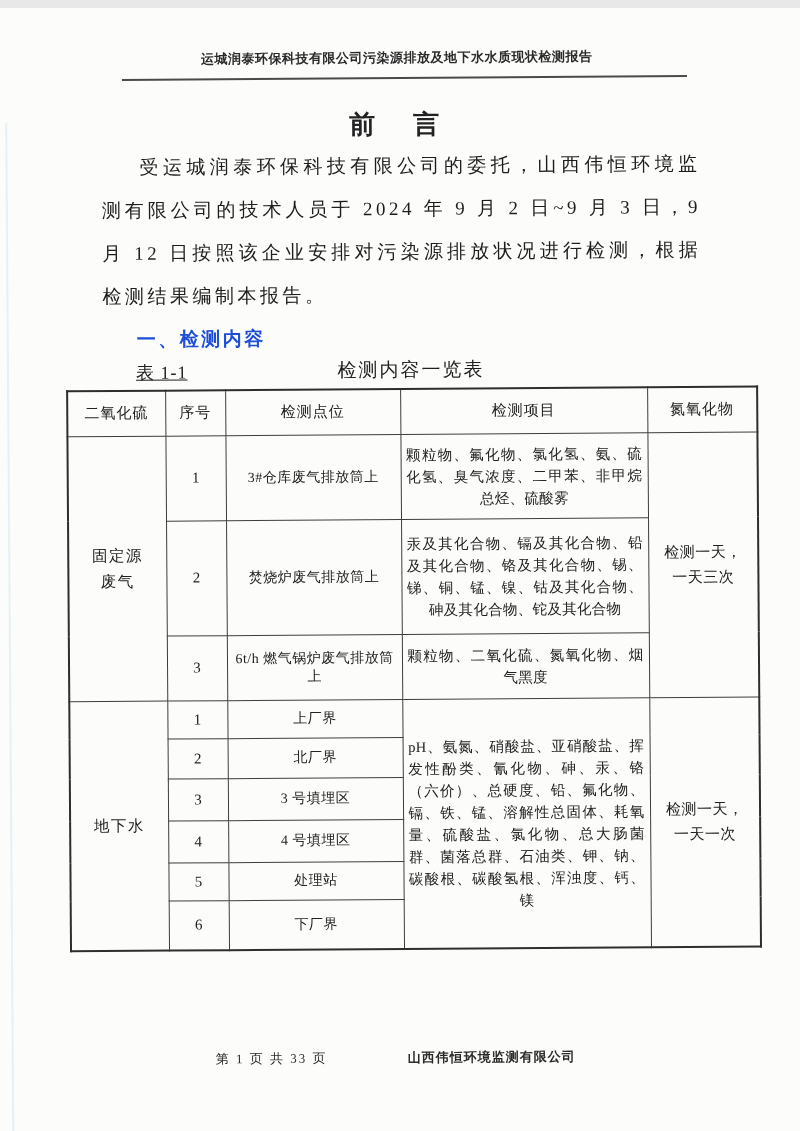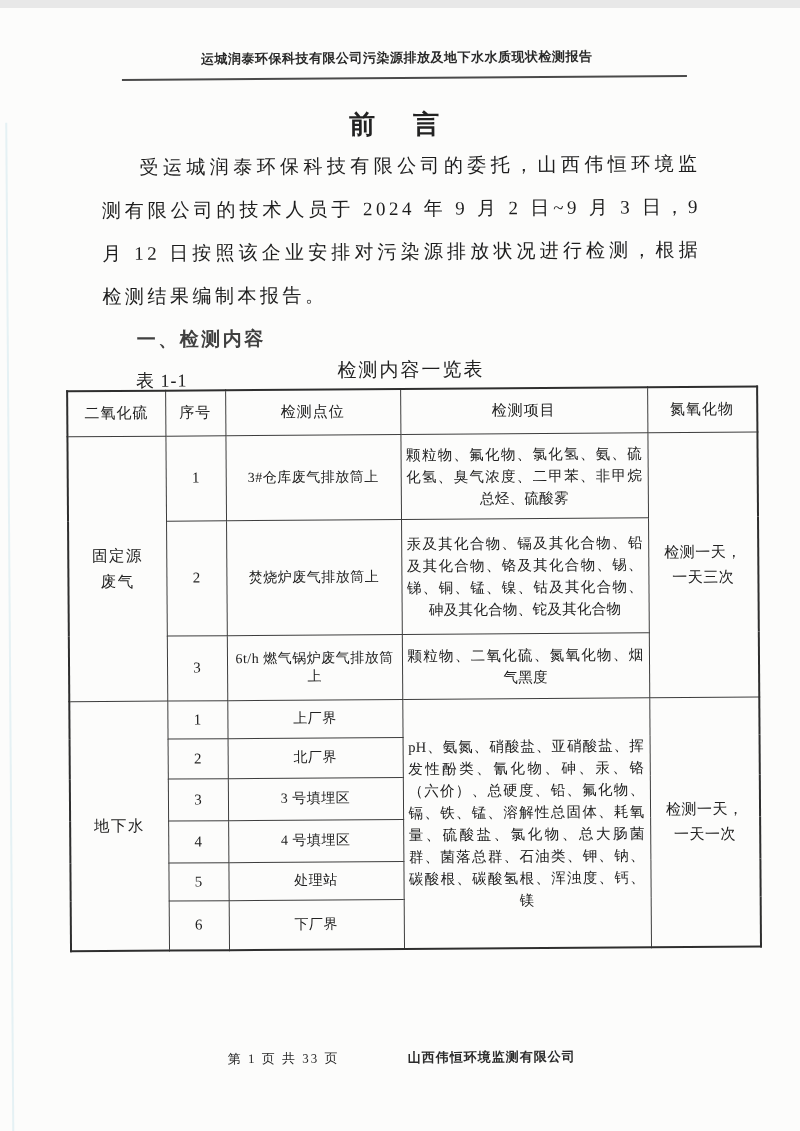--- a/index.html
+++ b/index.html
@@ -35,28 +35,28 @@
     text-align:center;
     font-size:26px;font-weight:bold;letter-spacing:6px;color:#222;
   }
   .intro{
     position:absolute;top:136px;left:104px;width:599px;margin:0;
     font-size:19px;line-height:43px;letter-spacing:3.5px;
     text-indent:2em;text-align:justify;color:#1d1d1d;
   }
   .section-heading{
     position:absolute;top:317px;left:138px;margin:0;
-    font-size:19px;font-weight:bold;letter-spacing:2.5px;color:#404040;
+    font-size:19px;font-weight:bold;letter-spacing:2.5px;color:#1d4ed8;
   }
   .caption-row{
     position:absolute;top:349px;left:67px;width:690px;height:28px;
   }
   .table-label{
-    position:absolute;left:70px;top:10px;
-    font-size:18px;letter-spacing:1px;
+    position:absolute;left:70px;top:2px;
+    font-size:18px;letter-spacing:1px;text-decoration:underline;
   }
   .table-caption{
     display:block;width:100%;text-align:center;
     font-size:19px;letter-spacing:2px;
   }
   table.content-table{
     position:absolute;top:380px;left:67px;width:690px;
     border-collapse:collapse;table-layout:fixed;
     border:2px solid #2e2e2e;
   }
@@ -72,21 +72,21 @@
   td.point{font-size:14px;letter-spacing:.5px;padding:2px;}
   td.items{font-size:14.5px;line-height:22px;letter-spacing:.3px;
     text-align:justify;text-align-last:center;}
   td.freq{font-size:15px;line-height:25px;white-space:pre-line;letter-spacing:.5px;}
   tr.h45{height:45px} tr.h85{height:85px} tr.h115{height:115px} tr.h65{height:65px}
   tr.h38{height:38px} tr.h40{height:40px} tr.h42{height:42px} tr.h50{height:50px}
   .footer{
     position:absolute;top:1041px;left:0;width:800px;height:22px;
     font-size:13px;color:#2a2a2a;
   }
-  .footer .page-number{position:absolute;left:224px;letter-spacing:2px;}
+  .footer .page-number{position:absolute;left:212px;letter-spacing:2px;}
   .footer .company-name{position:absolute;left:404px;font-weight:bold;letter-spacing:1px;}
 </style>
 </head>
 <body>
 
 <div class="page">
   <div class="content">
 
     <div class="scan-artifact"></div>
 

